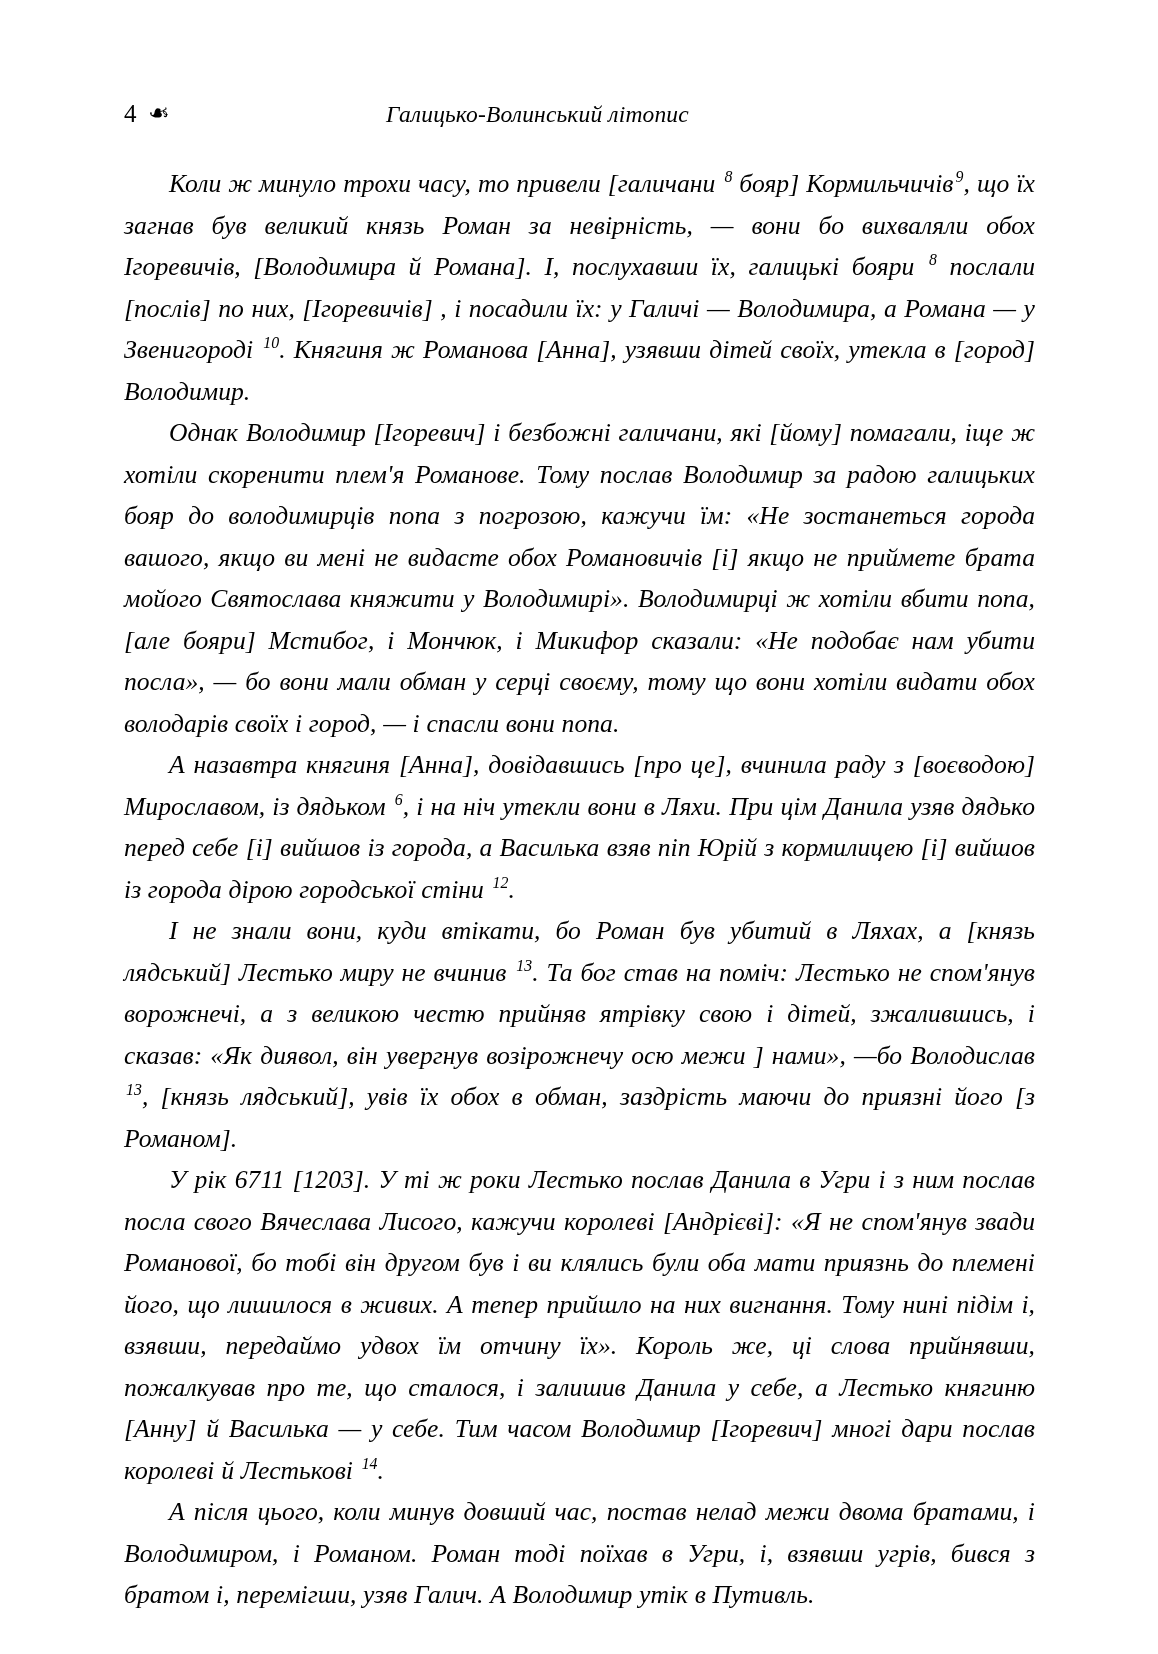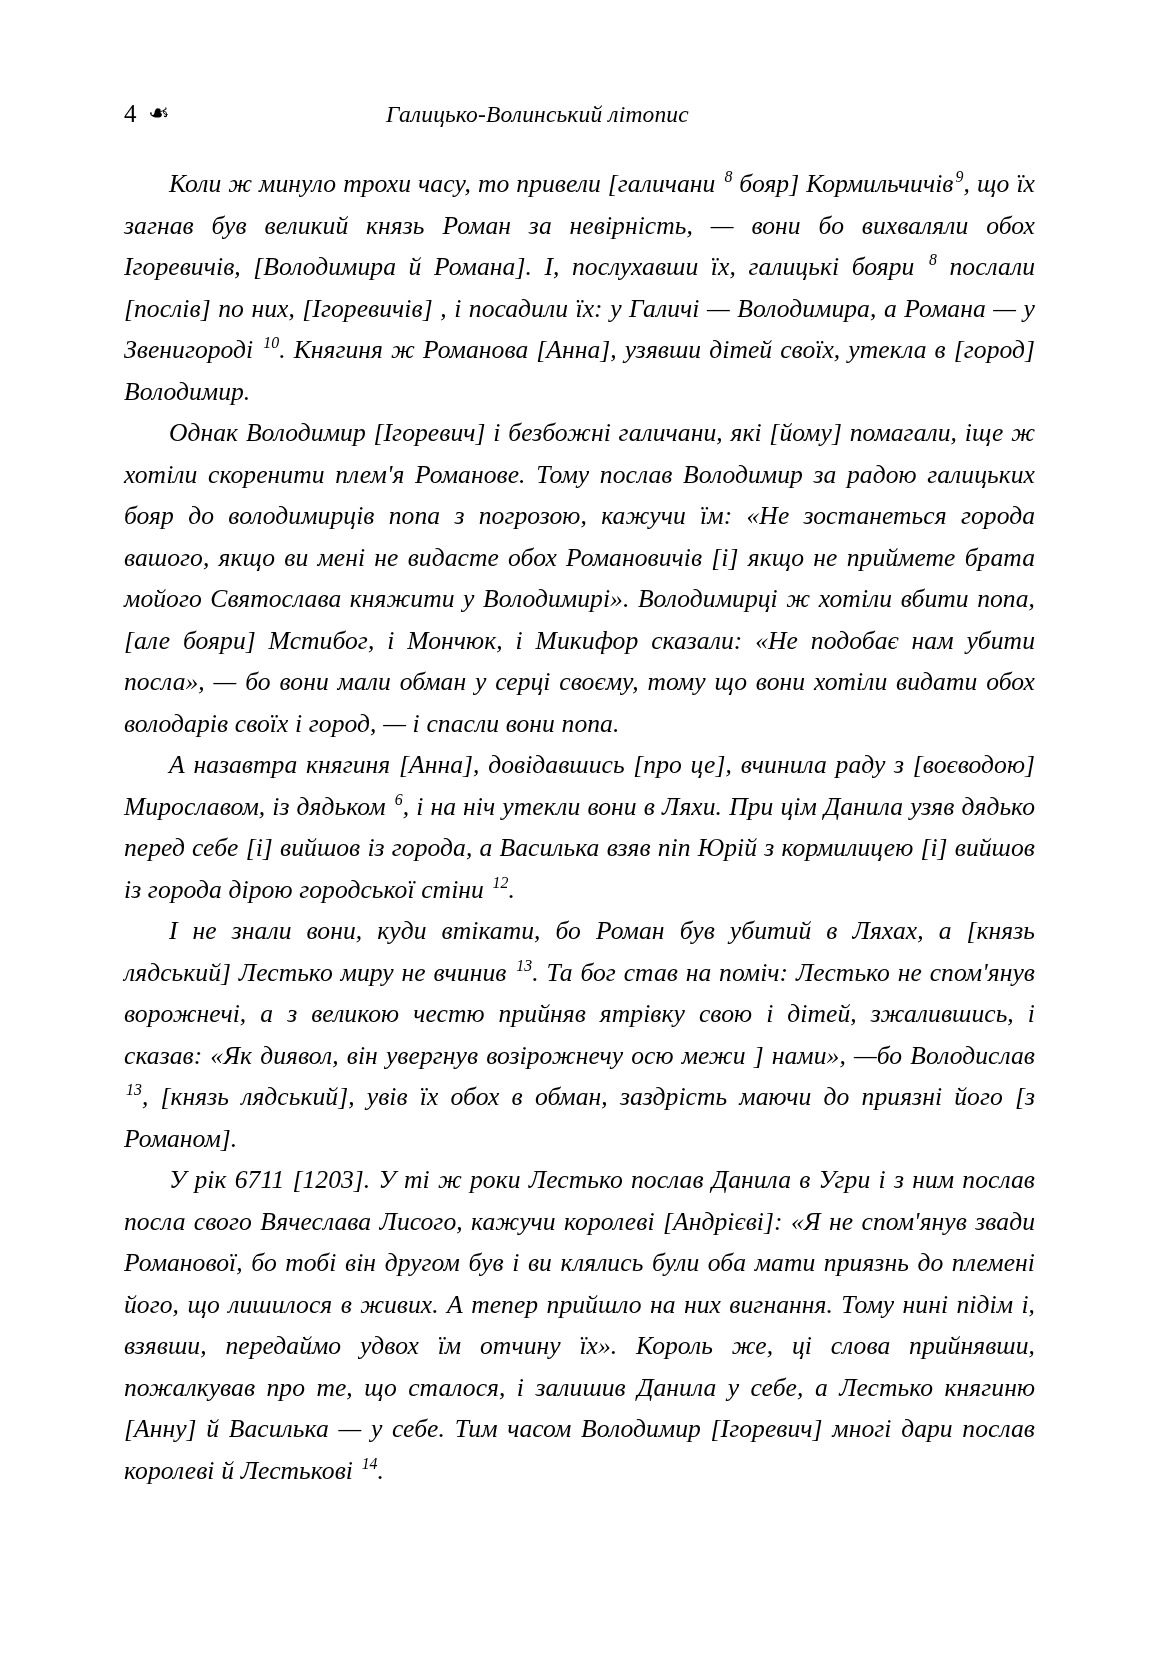--- a/index.html
+++ b/index.html
@@ -100,15 +100,16 @@
     </div>
     <div class="head-title">Галицько-Волинський літопис</div>
   </div>
 
   <div class="textblock">
       <p class="para">Коли ж минуло трохи часу, то привели [галичани <sup class="fn">8</sup> бояр] Кормильчичів<sup class="fn">9</sup>, що їх загнав був великий князь Роман за невірність, — вони бо вихваляли обох Ігоревичів, [Володимира й Романа]. І, послухавши їх, галицькі бояри <sup class="fn">8</sup> послали [послів] по них, [Ігоревичів] , і посадили їх: у Галичі — Володимира, а Романа — у Звенигороді <sup class="fn">10</sup>. Княгиня ж Романова [Анна], узявши дітей своїх, утекла в [город] Володимир.</p>
       <p class="para">Однак Володимир [Ігоревич] і безбожні галичани, які [йому] помагали, іще ж хотіли скоренити плем'я Романове. Тому послав Володимир за радою галицьких бояр до володимирців попа з погрозою, кажучи їм: «Не зостанеться города вашого, якщо ви мені не видасте обох Романовичів [і] якщо не приймете брата мойого Святослава княжити у Володимирі». Володимирці ж хотіли вбити попа, [але бояри] Мстибог, і Мончюк, і Микифор сказали: «Не подобає нам убити посла», — бо вони мали обман у серці своєму, тому що вони хотіли видати обох володарів своїх і город, — і спасли вони попа.</p>
       <p class="para">А назавтра княгиня [Анна], довідавшись [про це], вчинила раду з [воєводою] Мирославом, із дядьком <sup class="fn">6</sup>, і на ніч утекли вони в Ляхи. При цім Данила узяв дядько перед себе [і] вийшов із города, а Василька взяв піп Юрій з кормилицею [і] вийшов із города дірою городської стіни <sup class="fn">12</sup>.</p>
       <p class="para">І не знали вони, куди втікати, бо Роман був убитий в Ляхах, а [князь лядський] Лестько миру не вчинив <sup class="fn">13</sup>. Та бог став на поміч: Лестько не спом'янув ворожнечі, а з великою честю прийняв ятрівку свою і дітей, зжалившись, і сказав: «Як диявол, він увергнув возірожнечу осю межи ] нами», —бо Володислав <sup class="fn">13</sup>, [князь лядський], увів їх обох в обман, заздрість маючи до приязні його [з Романом].</p>
       <p class="para">У рік 6711 [1203]. У ті ж роки Лестько послав Данила в Угри і з ним послав посла свого Вячеслава Лисого, кажучи королеві [Андрієві]: «Я не спом'янув звади Романової, бо тобі він другом був і ви клялись були оба мати приязнь до племені його, що лишилося в живих. А тепер прийшло на них вигнання. Тому нині підім і, взявши, передаймо удвох їм отчину їх». Король же, ці слова прийнявши, пожалкував про те, що сталося, і залишив Данила у себе, а Лестько княгиню [Анну] й Василька — у себе. Тим часом Володимир [Ігоревич] многі дари послав королеві й Лестькові <sup class="fn">14</sup>.</p>
+      <p class="para">А після цього, коли минув довший час, постав нелад межи двома братами, і Володимиром, і Романом. Роман тоді поїхав в Угри, і, взявши угрів, бився з братом і, перемігши, узяв Галич. А Володимир утік в Путивль.</p>
     </div>
 
 </div>
 
 </body></html>

